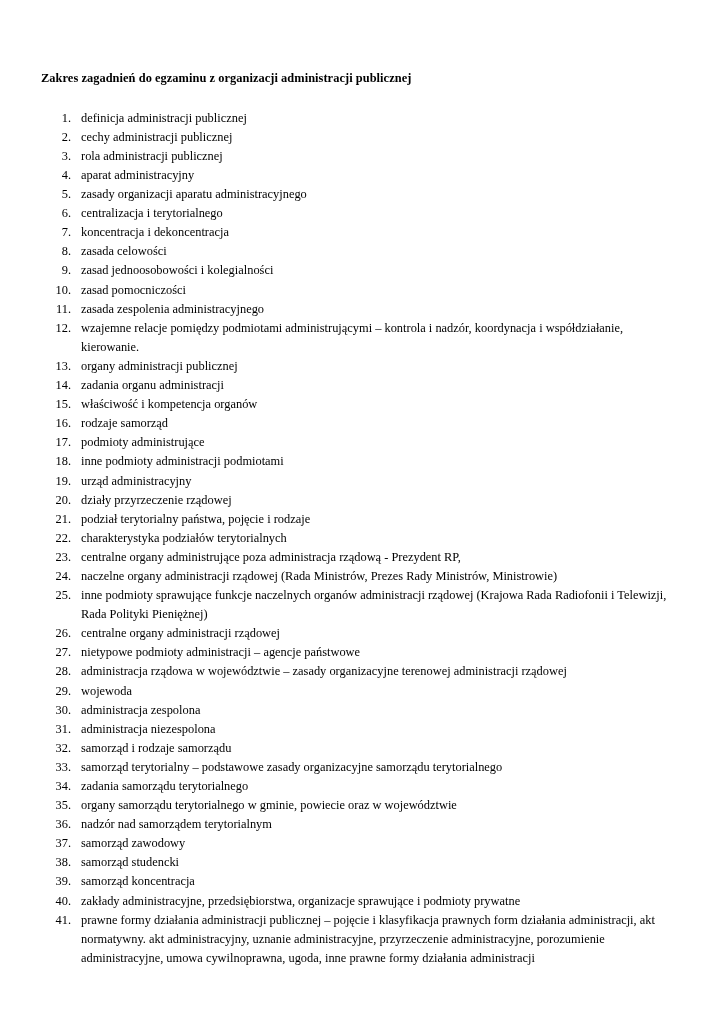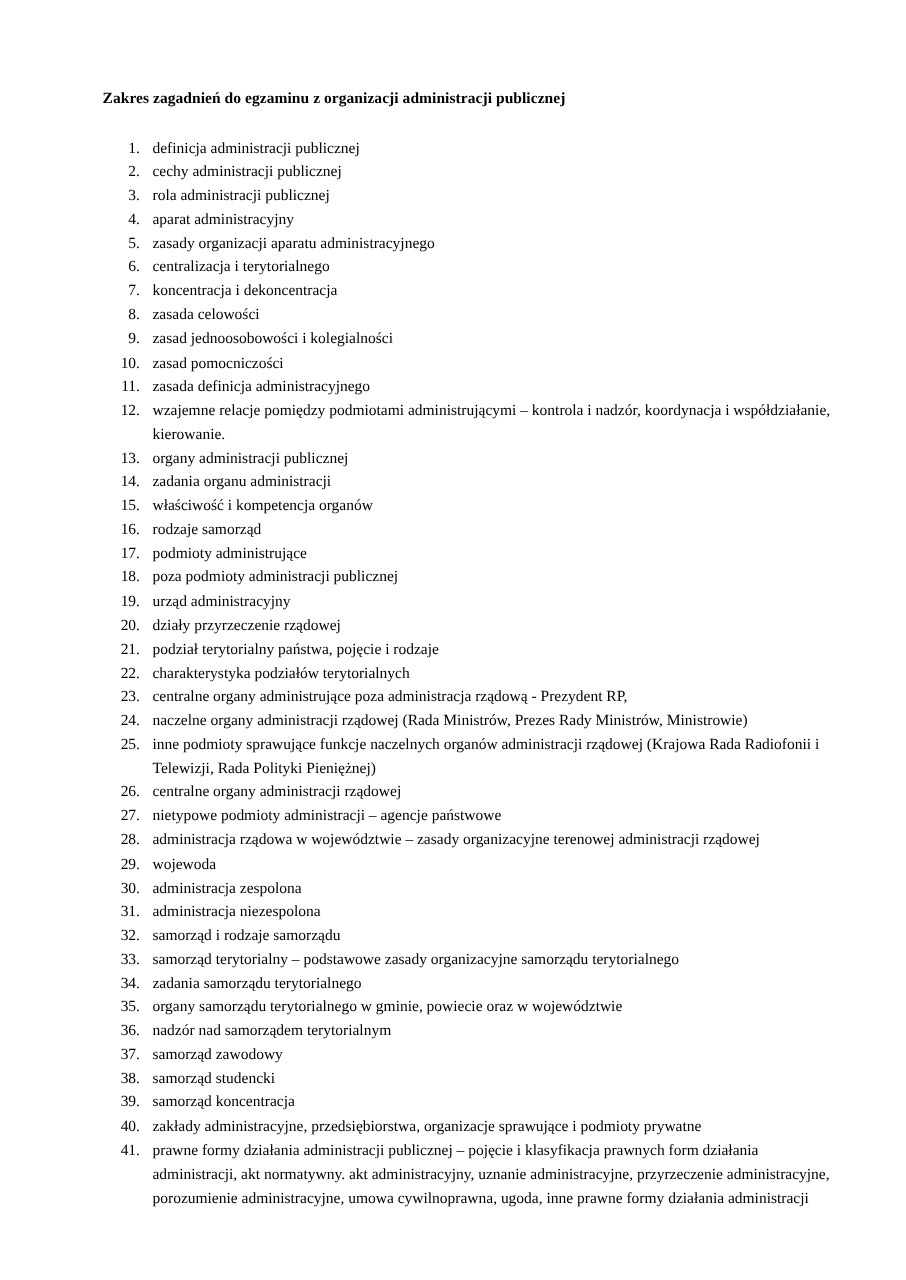--- a/index.html
+++ b/index.html
@@ -13,21 +13,21 @@
     font-family: "Liberation Serif", "DejaVu Serif", serif;
     color: #000000;
     overflow: hidden;
   }
   .page {
     position: relative;
     width: 725px;
     height: 968px;
     background: #ffffff;
     box-sizing: border-box;
-    padding: 70px 58px 40px 82px;
+    padding: 70px 58px 40px 41px;
   }
   .doc-title {
     font-size: 12.4px;
     font-weight: bold;
     line-height: 1.35;
     margin: 0 0 22px 0;
     letter-spacing: 0.05px;
   }
   ol.items {
     margin: 0;
@@ -63,28 +63,28 @@
     <li>definicja administracji publicznej</li>
     <li>cechy administracji publicznej</li>
     <li>rola administracji publicznej</li>
     <li>aparat administracyjny</li>
     <li>zasady organizacji aparatu administracyjnego</li>
     <li>centralizacja i terytorialnego</li>
     <li>koncentracja i dekoncentracja</li>
     <li>zasada celowości</li>
     <li>zasad jednoosobowości i kolegialności</li>
     <li>zasad pomocniczości</li>
-    <li>zasada definicja administracyjnego</li>
+    <li>zasada zespolenia administracyjnego</li>
     <li>wzajemne relacje pomiędzy podmiotami administrującymi – kontrola i nadzór, koordynacja i współdziałanie, kierowanie.</li>
     <li>organy administracji publicznej</li>
     <li>zadania organu administracji</li>
     <li>właściwość i kompetencja organów</li>
     <li>rodzaje samorząd</li>
     <li>podmioty administrujące</li>
-    <li>poza podmioty administracji publicznej</li>
+    <li>inne podmioty administracji podmiotami</li>
     <li>urząd administracyjny</li>
     <li>działy przyrzeczenie rządowej</li>
     <li>podział terytorialny państwa, pojęcie i rodzaje</li>
     <li>charakterystyka podziałów terytorialnych</li>
     <li>centralne organy administrujące poza administracja rządową - Prezydent RP,</li>
     <li>naczelne organy administracji rządowej (Rada Ministrów, Prezes Rady Ministrów, Ministrowie)</li>
     <li>inne podmioty sprawujące funkcje naczelnych organów administracji rządowej (Krajowa Rada Radiofonii i Telewizji, Rada Polityki Pieniężnej)</li>
     <li>centralne organy administracji rządowej</li>
     <li>nietypowe podmioty administracji – agencje państwowe</li>
     <li>administracja rządowa w województwie – zasady organizacyjne terenowej administracji rządowej</li>

